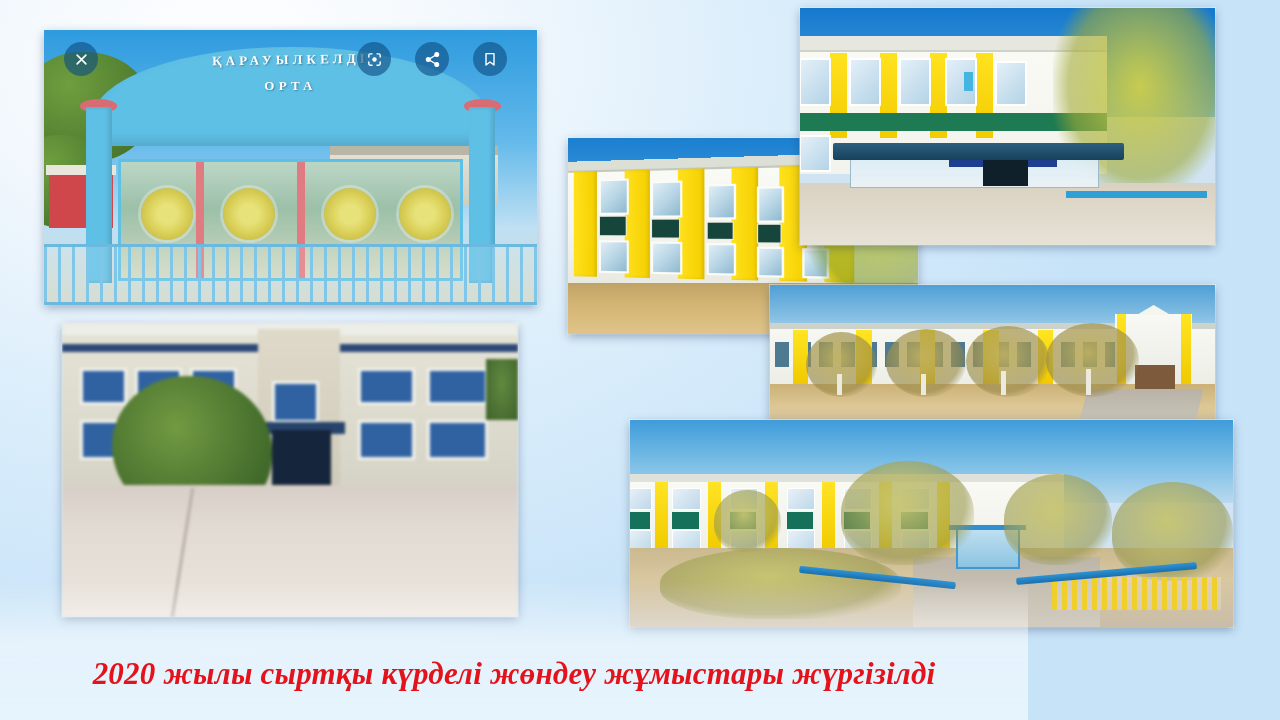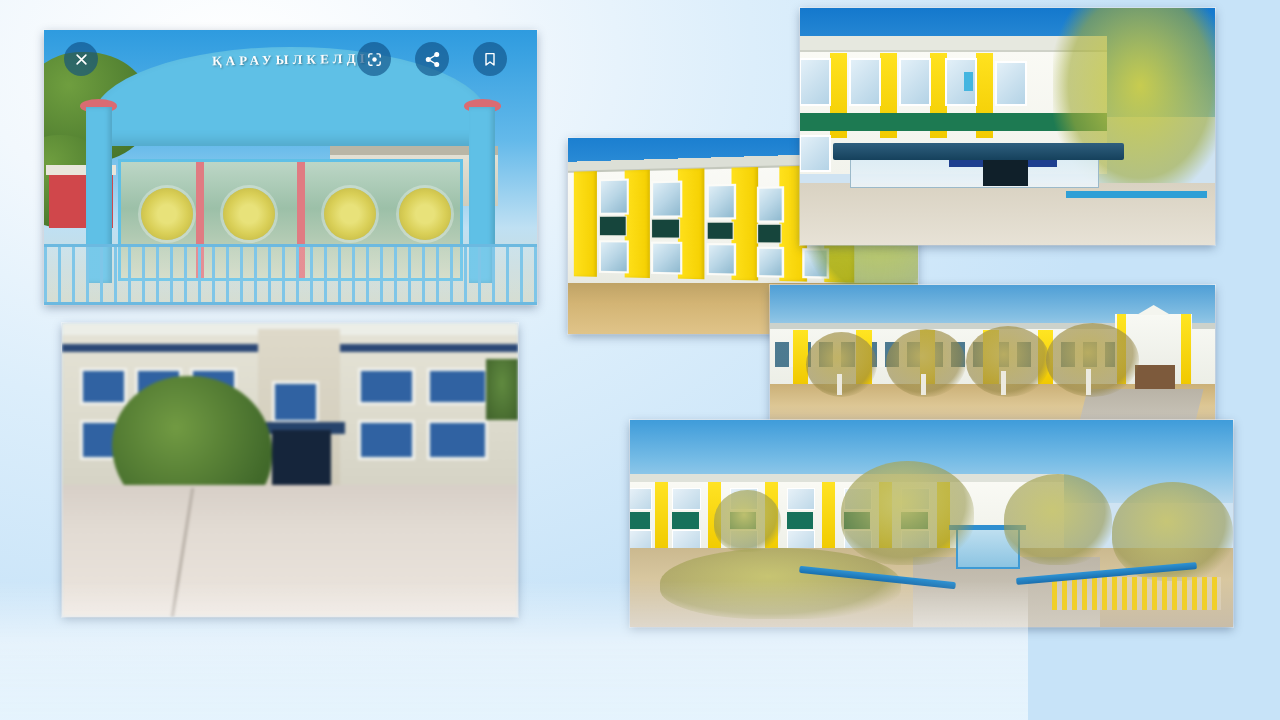--- a/index.html
+++ b/index.html
@@ -238,20 +238,21 @@
       </div>
       <div class="gate-redbldg"></div>
 
       <div class="gate-arch"></div>
       <div class="gate-cap l"></div>
       <div class="gate-cap r"></div>
       <div class="gate-col l"></div>
       <div class="gate-col r"></div>
 
       <div class="gate-text t1">ҚАРАУЫЛКЕЛДІ</div>
+      <div class="gate-text t2">ОРТА</div>
 
       <div class="gate-panel">
         <div class="gate-bar" style="left:22%;"></div>
         <div class="gate-bar" style="left:52%;"></div>
         <div class="gate-medal" style="left:6%;"></div>
         <div class="gate-medal" style="left:30%;"></div>
         <div class="gate-medal" style="left:60%;"></div>
         <div class="gate-medal" style="left:82%;"></div>
       </div>
 
@@ -418,13 +419,14 @@
       <div class="yard-bush" style="left:62%;top:26%;width:18%;height:44%;"></div>
       <div class="yard-bush" style="left:80%;top:30%;width:20%;height:48%;"></div>
       <div class="yard-bush" style="left:5%;top:62%;width:40%;height:34%;"></div>
       <div class="yard-fence"></div>
       <div class="yard-rail" style="left:28%;width:26%;bottom:22%;transform:rotate(6deg);"></div>
       <div class="yard-rail" style="right:6%;width:30%;bottom:24%;transform:rotate(-5deg);"></div>
     </div>
   </div>
 
   <div class="caption-glow"></div>
+  <div id="caption">2020 жылы сыртқы күрделі жөндеу жұмыстары жүргізілді</div>
 </div>
 
 </body></html>

